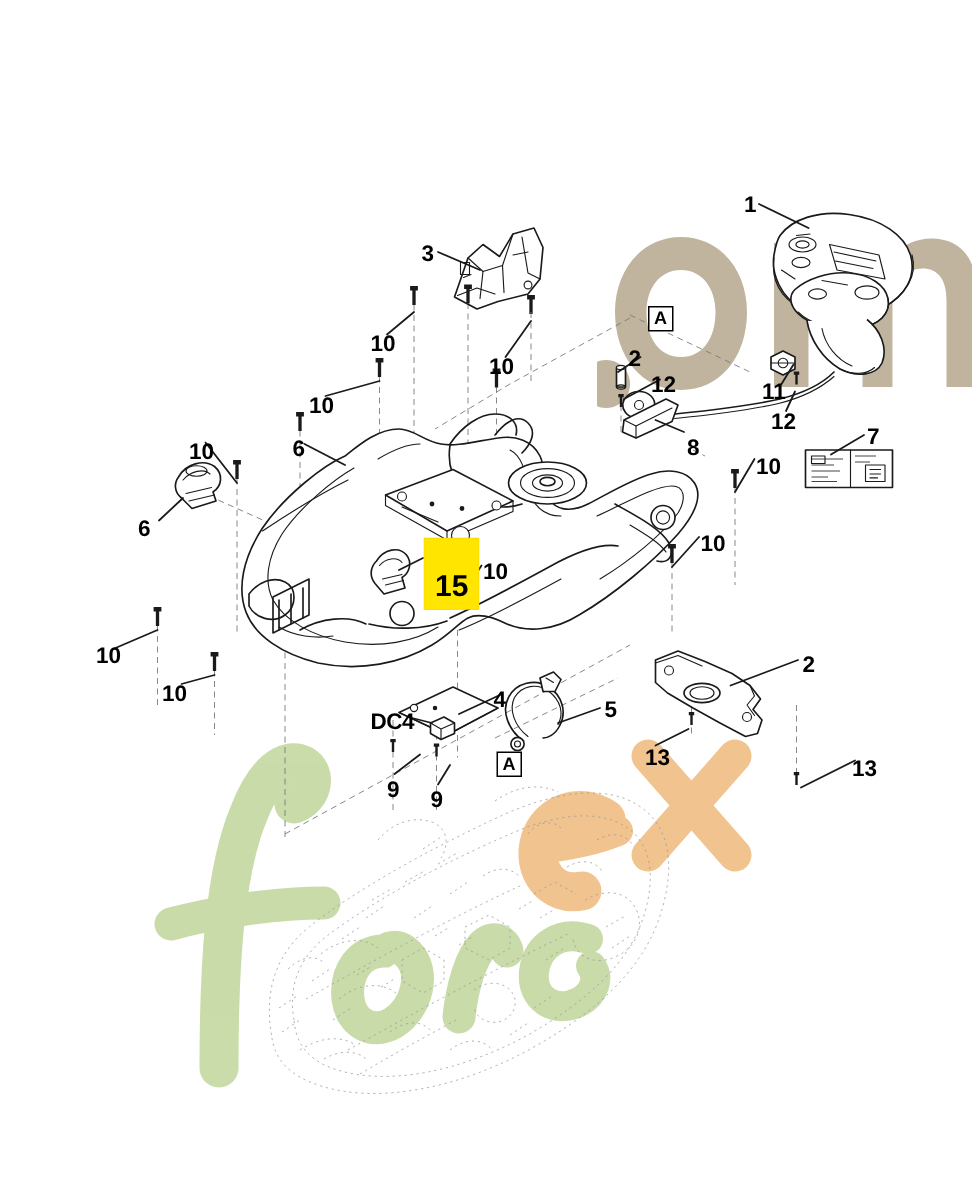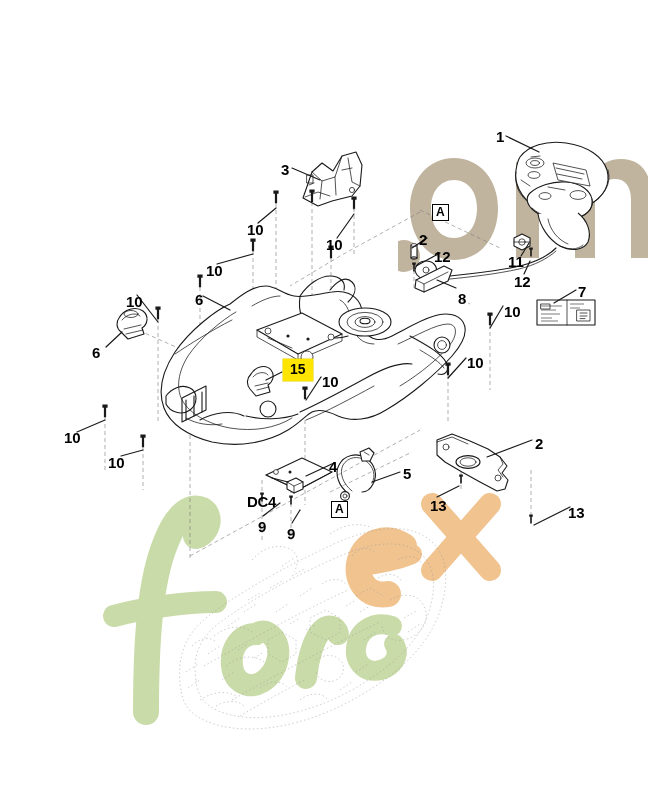--- a/index.html
+++ b/index.html
@@ -37,22 +37,22 @@
   }
   .callout.boxed {
     border: 1.6px solid #000;
     padding: 1px 3px 2px 3px;
     font-size: 12px;
     background: #ffffff;
   }
   .callout.highlight {
     background: #ffe500;
     border: 2px solid #ffe500;
-    padding: 1px 5px 3px 5px;
-    font-size: 14px;
+    padding: 20px 5px 3px 5px;
+    font-size: 20px;
     box-shadow: 0 0 0 0.5px #e8cf00;
   }
   .callout.dc {
     font-size: 15px;
     letter-spacing: -0.3px;
   }
   .wm {
     position: absolute;
     user-select: none;
     pointer-events: none;
@@ -476,18 +476,18 @@
   <div class="callout" style="left:322px; top:374px;">10</div>
   <div class="callout" style="left:64px; top:430px;">10</div>
   <div class="callout" style="left:108px; top:455px;">10</div>
   <div class="callout" style="left:508px; top:254px;">11</div>
   <div class="callout" style="left:434px; top:249px;">12</div>
   <div class="callout" style="left:514px; top:274px;">12</div>
   <div class="callout" style="left:430px; top:498px;">13</div>
   <div class="callout" style="left:568px; top:505px;">13</div>
   <div class="callout" style="left:535px; top:436px;">2</div>
   <div class="callout" style="left:92px; top:345px;">6</div>
-  <div class="callout dc" style="left:247px; top:494px;text-align:right;">DC4</div>
+  <div class="callout dc" style="left:247px; top:474px;text-align:right;">DC4</div>
   <div class="callout boxed" style="left:432px; top:204px;">A</div>
   <div class="callout boxed" style="left:331px; top:501px;">A</div>
   <div class="callout highlight" style="left:283px; top:359px;">15</div>
 
 </div>
 
 </body></html>

